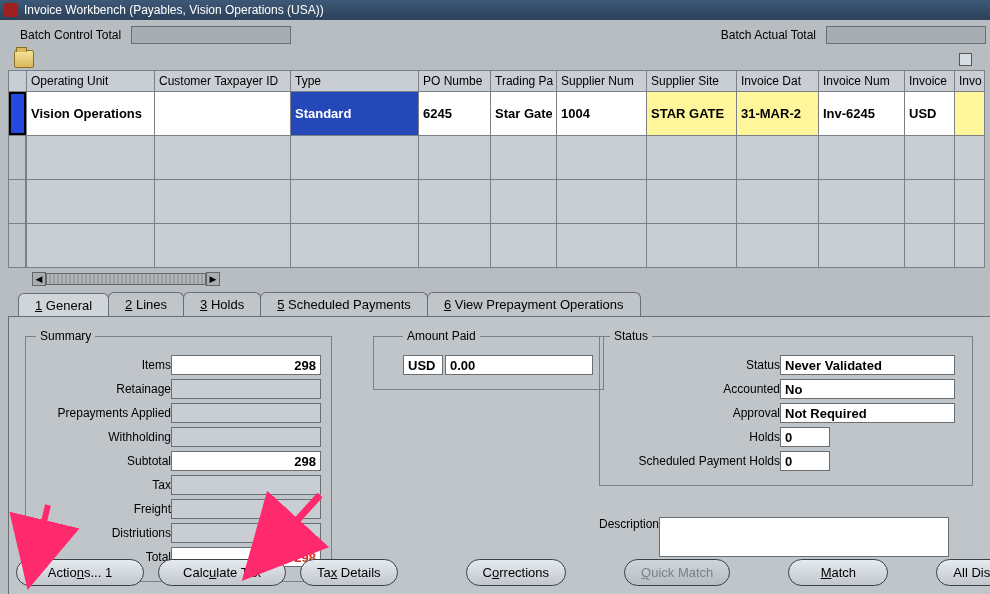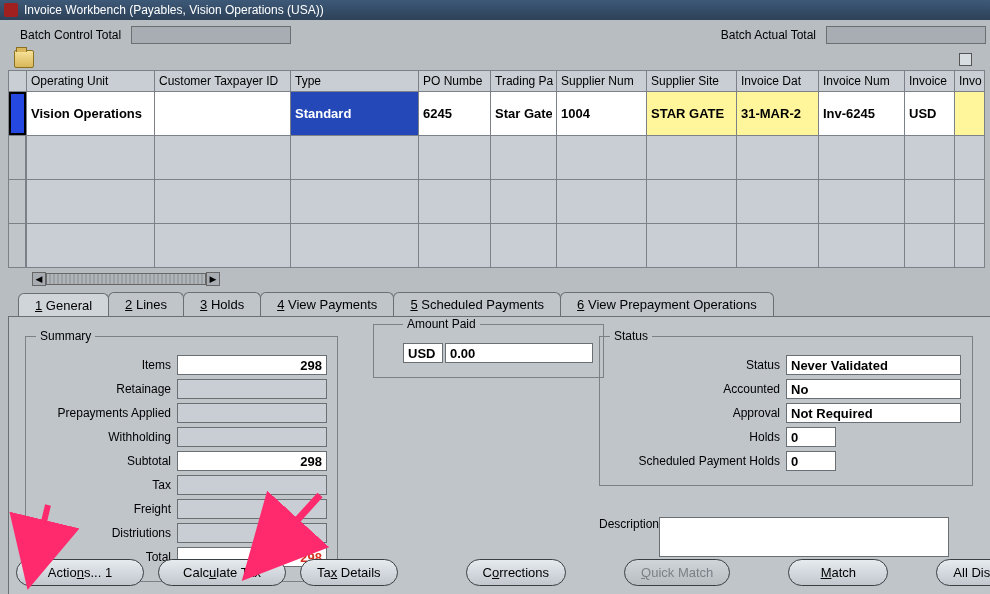--- a/index.html
+++ b/index.html
@@ -37,29 +37,29 @@
   
   .tabs { display:flex; padding-left:18px;}
   .tab { border:1px solid #6a6f74; border-bottom:none; background:#c0c5ca; padding:4px 16px; font-size:13px; border-top-left-radius:6px; border-top-right-radius:6px; margin-right:-1px; white-space:nowrap; cursor:pointer;}
   .tab.active { background:#d0d5da; position:relative; top:1px;}
   .tab u { text-decoration: underline; }
   .tab-panel { border:1px solid #6a6f74; border-bottom:none; border-right:none; margin:0 0 0 8px; background:#c0c5ca; padding:14px 14px 8px 14px; height:280px; position:relative;}
 
   
   fieldset { border:1px solid #7b8187; margin:0; padding:12px 10px 10px 10px; position:relative;}
   legend { font-size:12px; padding:0 4px;}
-  .fs-row { display:flex; align-items:center; margin-bottom:4px; gap:6px;}
+  .fs-row { display:flex; align-items:center; margin-bottom:4px; }
   .fs-row label { width:135px; text-align:right; font-size:12px;}
   .tf { border:1px solid #6a6f74; background:#fff; height:20px; padding:1px 4px; font-size:13px; font-weight:bold;}
   .tf-right { text-align:right;}
   .tf-red { color:#d63020;}
   .tf-grey { background:#c8ced4 !important; }
 
   .summary-block { position:absolute; left:16px; top:12px; width:288px;}
-  .amount-block { position:absolute; left:364px; top:0; width:210px;padding-left:29px;}
+  .amount-block { position:absolute; left:364px; top:12px; width:210px;padding-left:29px;}
   .status-block  { position:absolute; left:590px; top:12px; width:374px;}
   .desc-block    { position:absolute; left:590px; top:200px; display:flex; }
   .desc-block label { font-size:12px;}
   .desc-box { border:1px solid #6a6f74; background:#fff; width:290px; height:40px;}
 
   
   .btnbar { position:absolute; left:0; right:0; bottom:8px; display:flex; gap:14px; padding:0 16px; align-items:center;}
   .btn { border:1px solid #3a3f44; border-radius:14px; background:linear-gradient(#e6ebf0,#c1c7cd); padding:5px 16px; font-size:13px; cursor:pointer; white-space:nowrap;}
   .btn.wide { min-width:128px; text-align:center;}
   .btn.disabled { color:#7a8085; background:linear-gradient(#d0d5da,#b8bdc2); cursor:default;}
@@ -190,21 +190,20 @@
 <div class="hscroll">
   <div class="arrow">◀</div>
   <div class="track"></div>
   <div class="arrow">▶</div>
 </div>
 
 <div class="tabs">
   <div class="tab active"><u>1</u> <span>General</span></div>
   <div class="tab"><u>2</u> <span>Lines</span></div>
   <div class="tab"><u>3</u> <span>Holds</span></div>
-  <div class="tab"><u>4</u> <span>View Payments</span></div>
   <div class="tab"><u>5</u> <span>Scheduled Payments</span></div>
   <div class="tab"><u>6</u> <span>View Prepayment Operations</span></div>
 </div>
 
 <div class="tab-panel">
 
   <fieldset class="summary-block">
     <legend>Summary</legend>
     <div class="fs-row">
         <label>Items</label>

